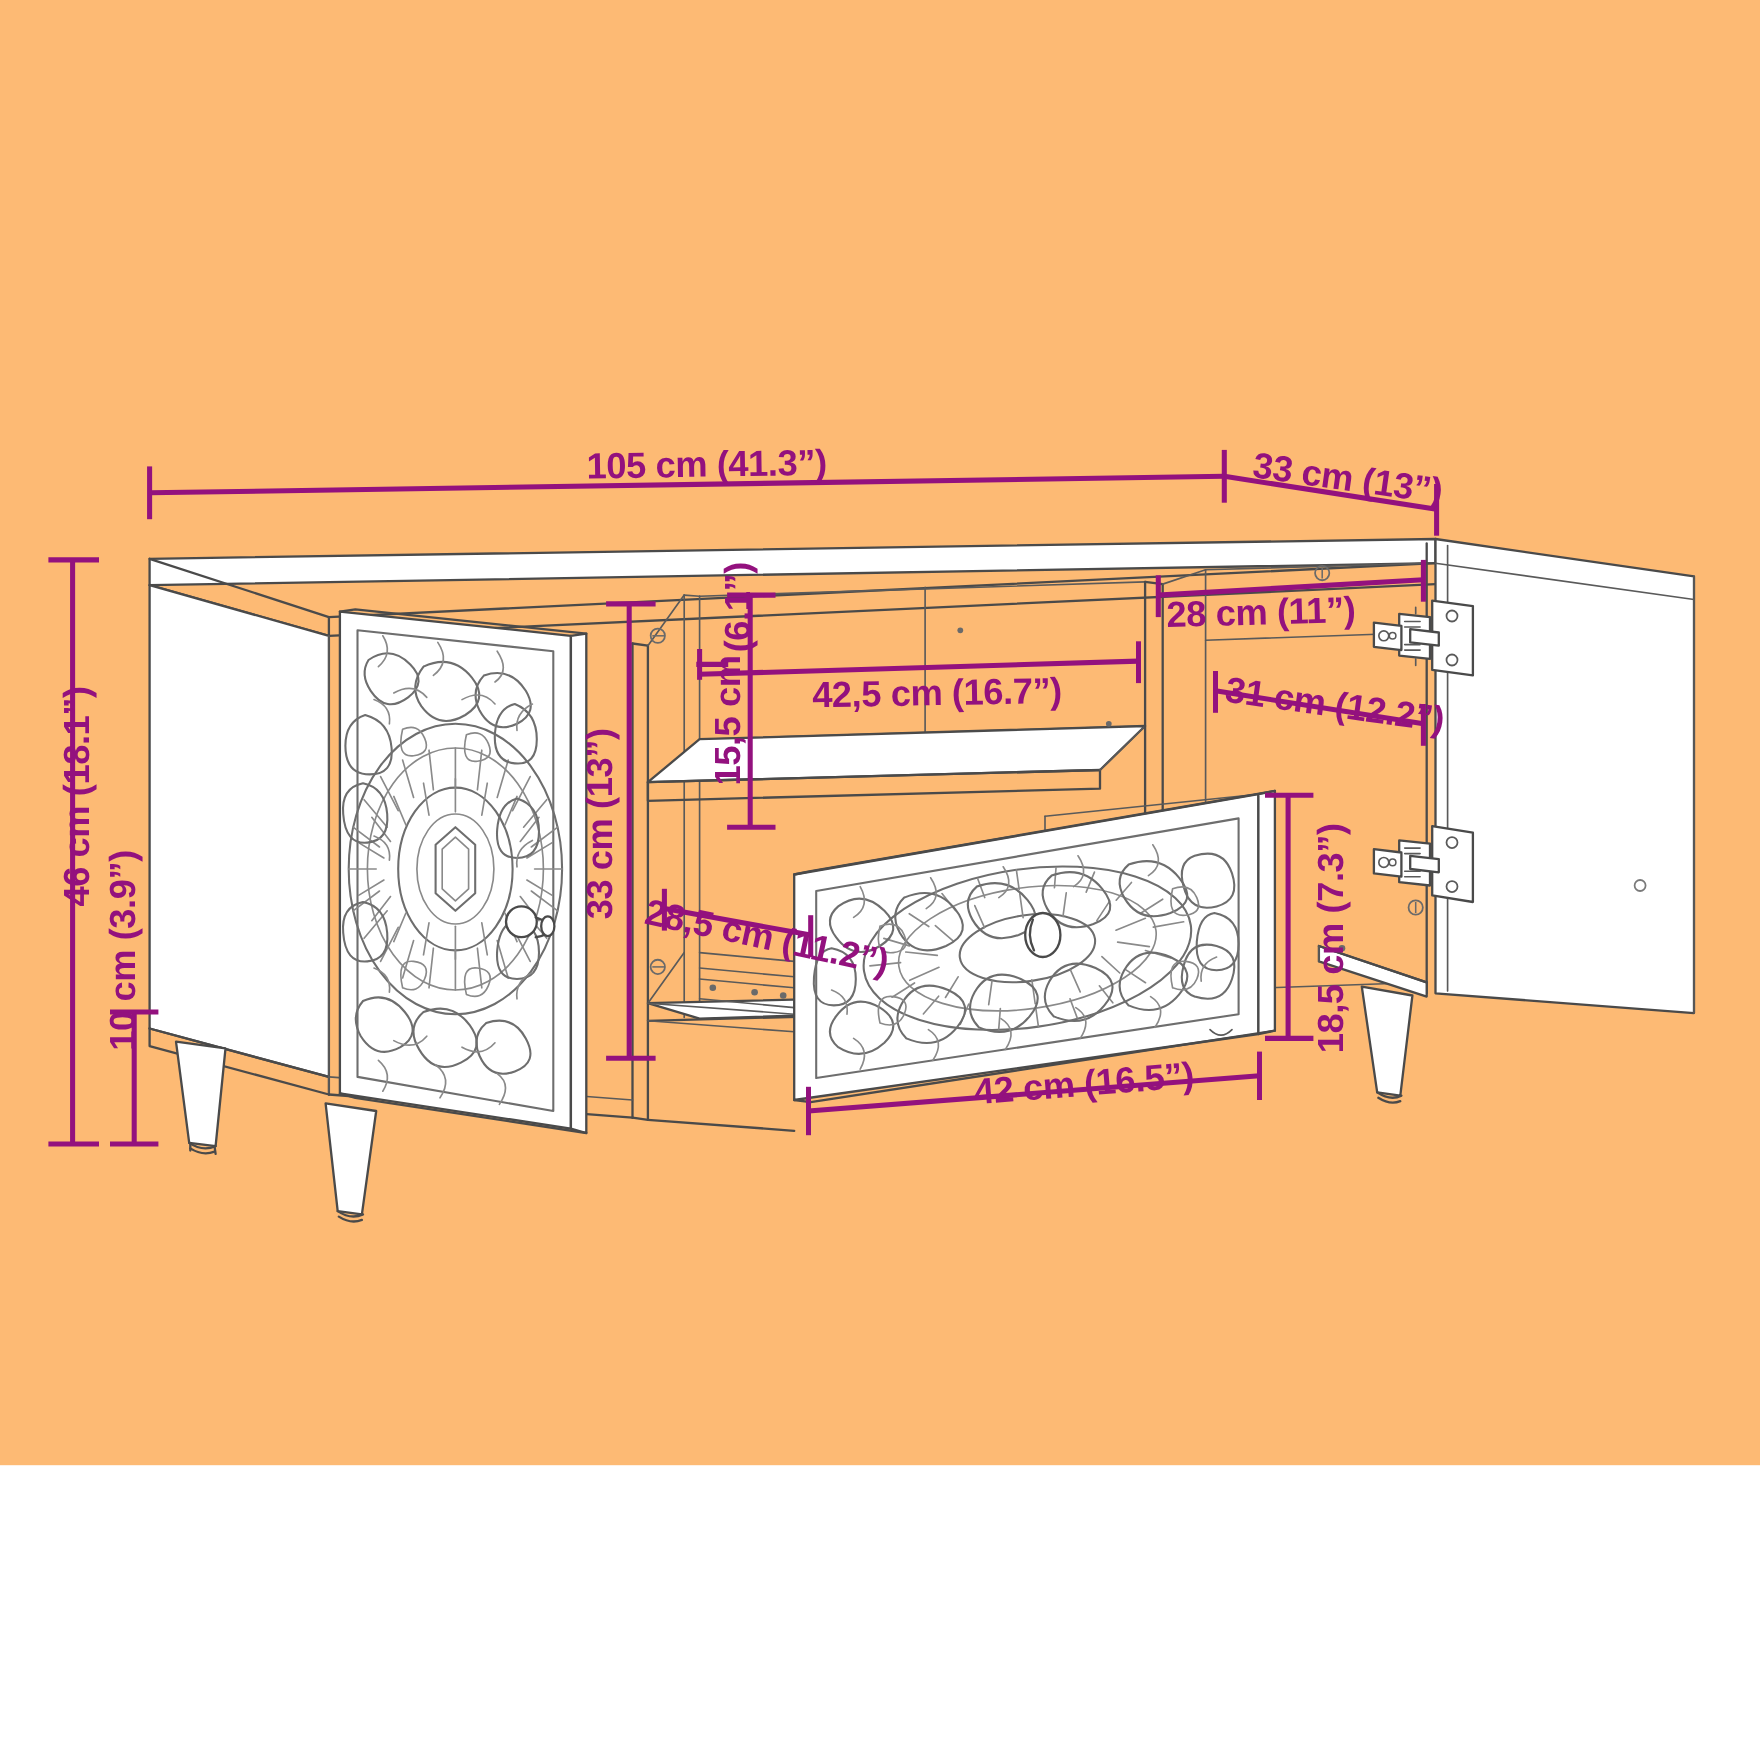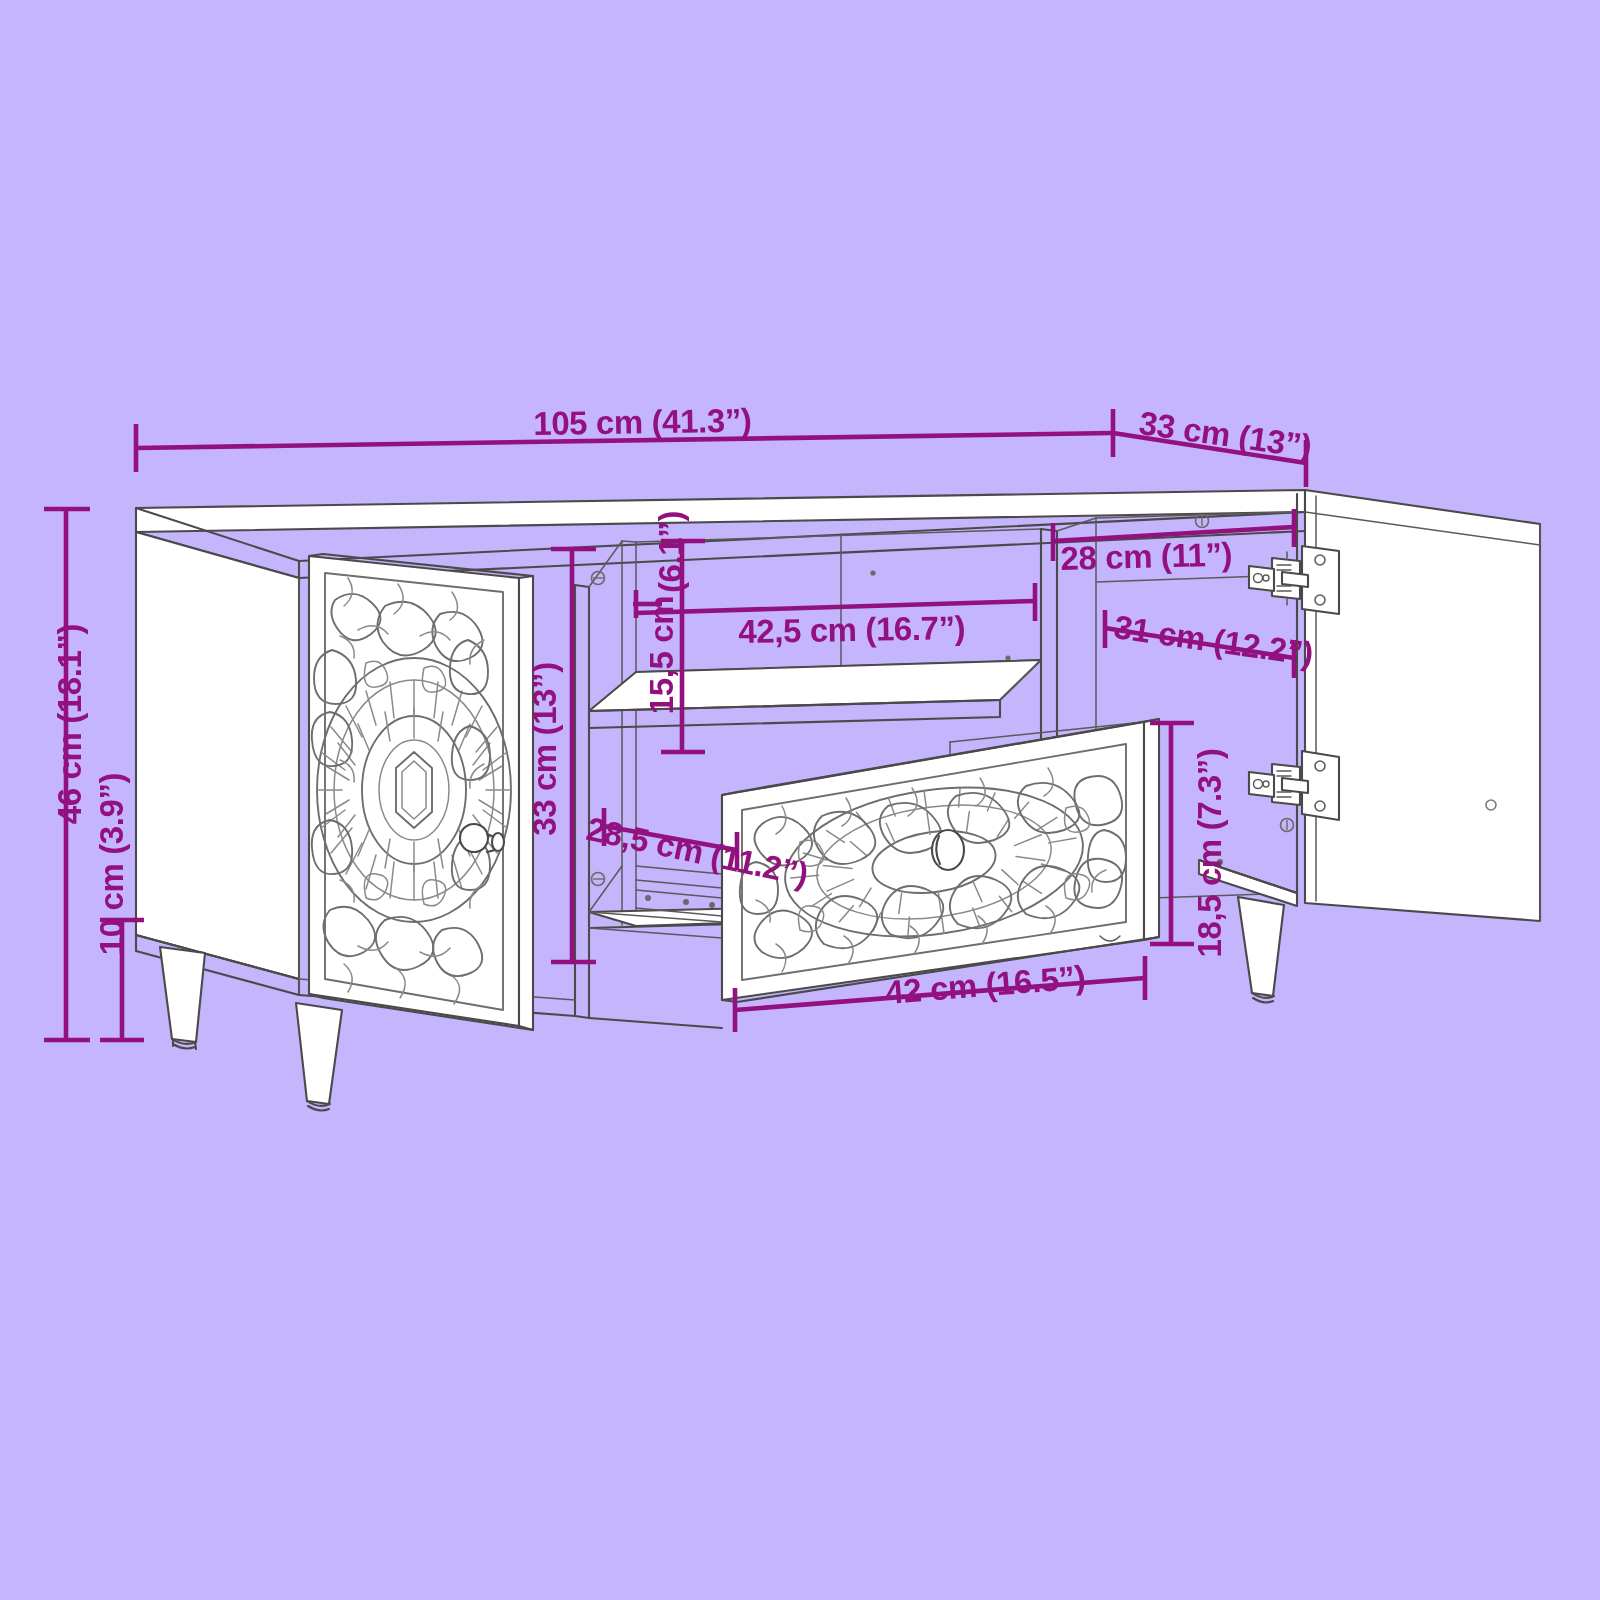--- a/index.html
+++ b/index.html
@@ -11,22 +11,22 @@
   body {
     width: 1600px;
     height: 1600px;
     font-family: "Liberation Sans", sans-serif;
     overflow: hidden;
     position: relative;
   }
   #stage {
     position: relative;
     width: 1600px;
-    height: 1600px;
-    background: #c4b5fd;
+    height: 1332px;
+    background: #fdba74;
     text-decoration: underline;
   }
   #drawing {
     position: absolute;
     left: 0;
     top: 0;
     width: 1600px;
     height: 1600px;
     display: block;
   }

